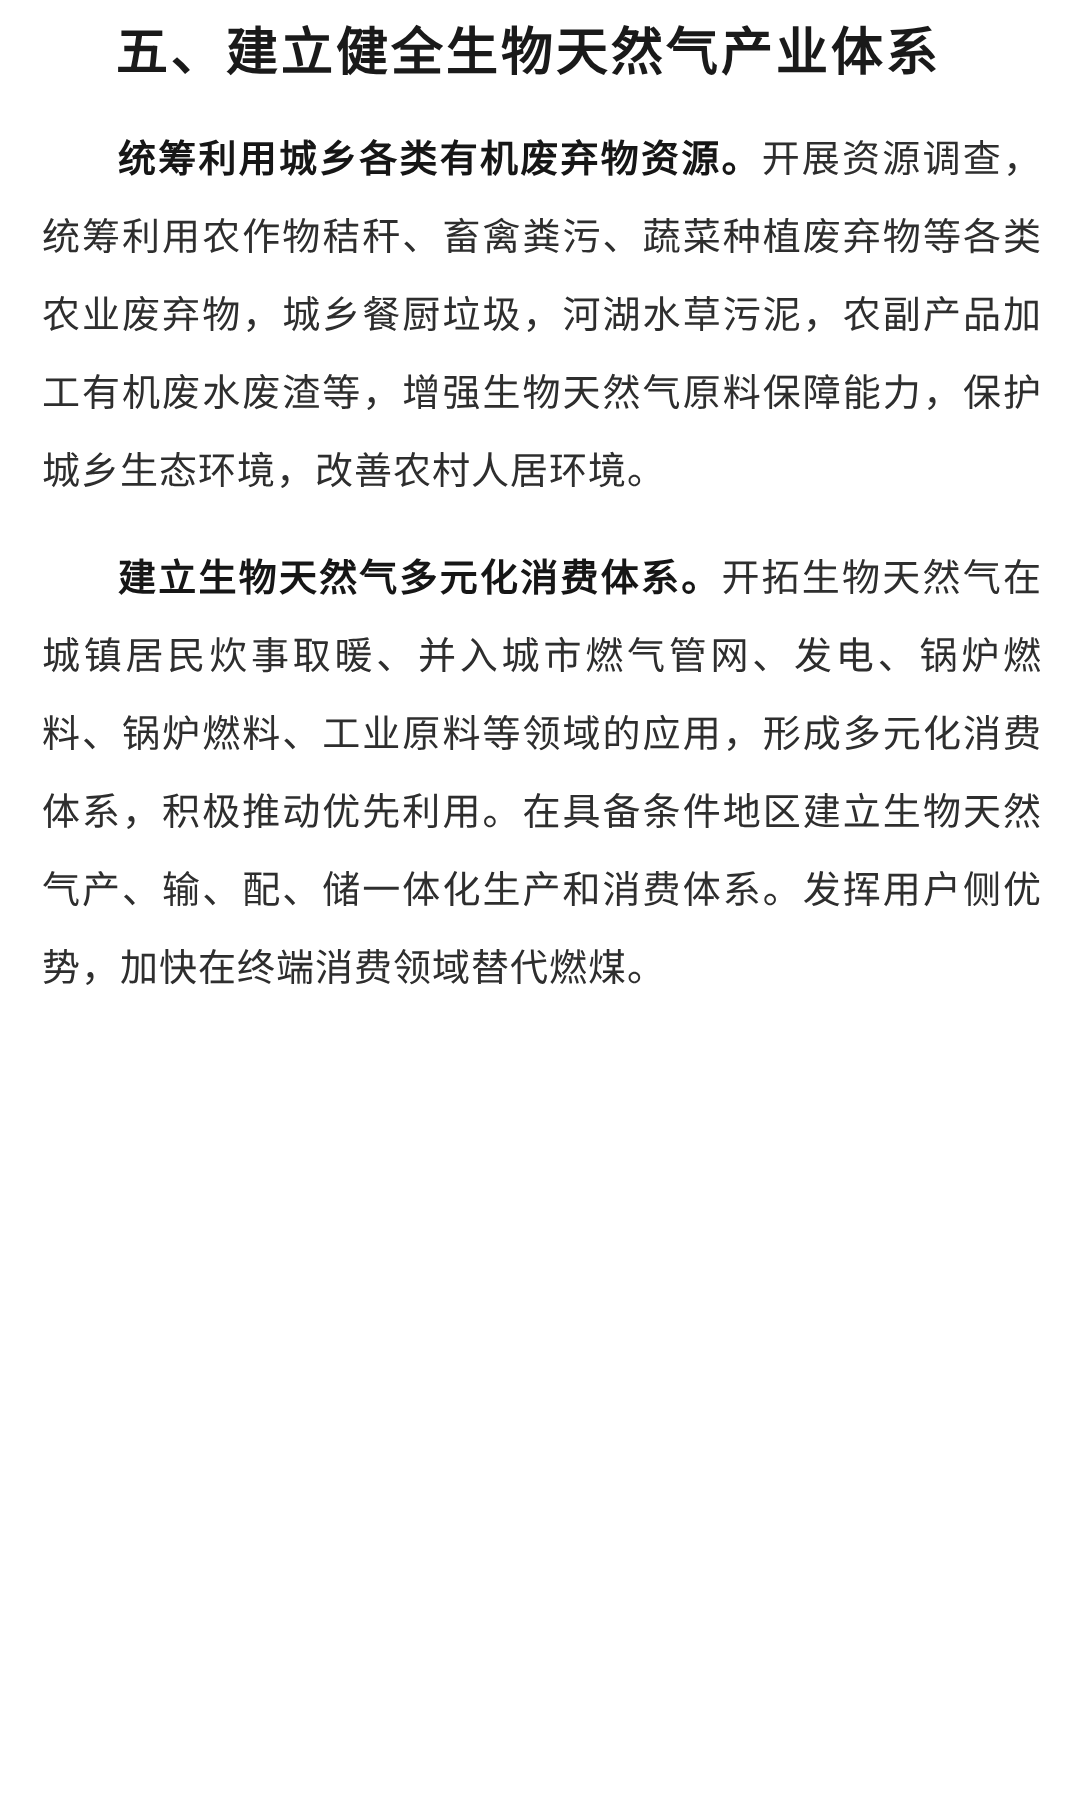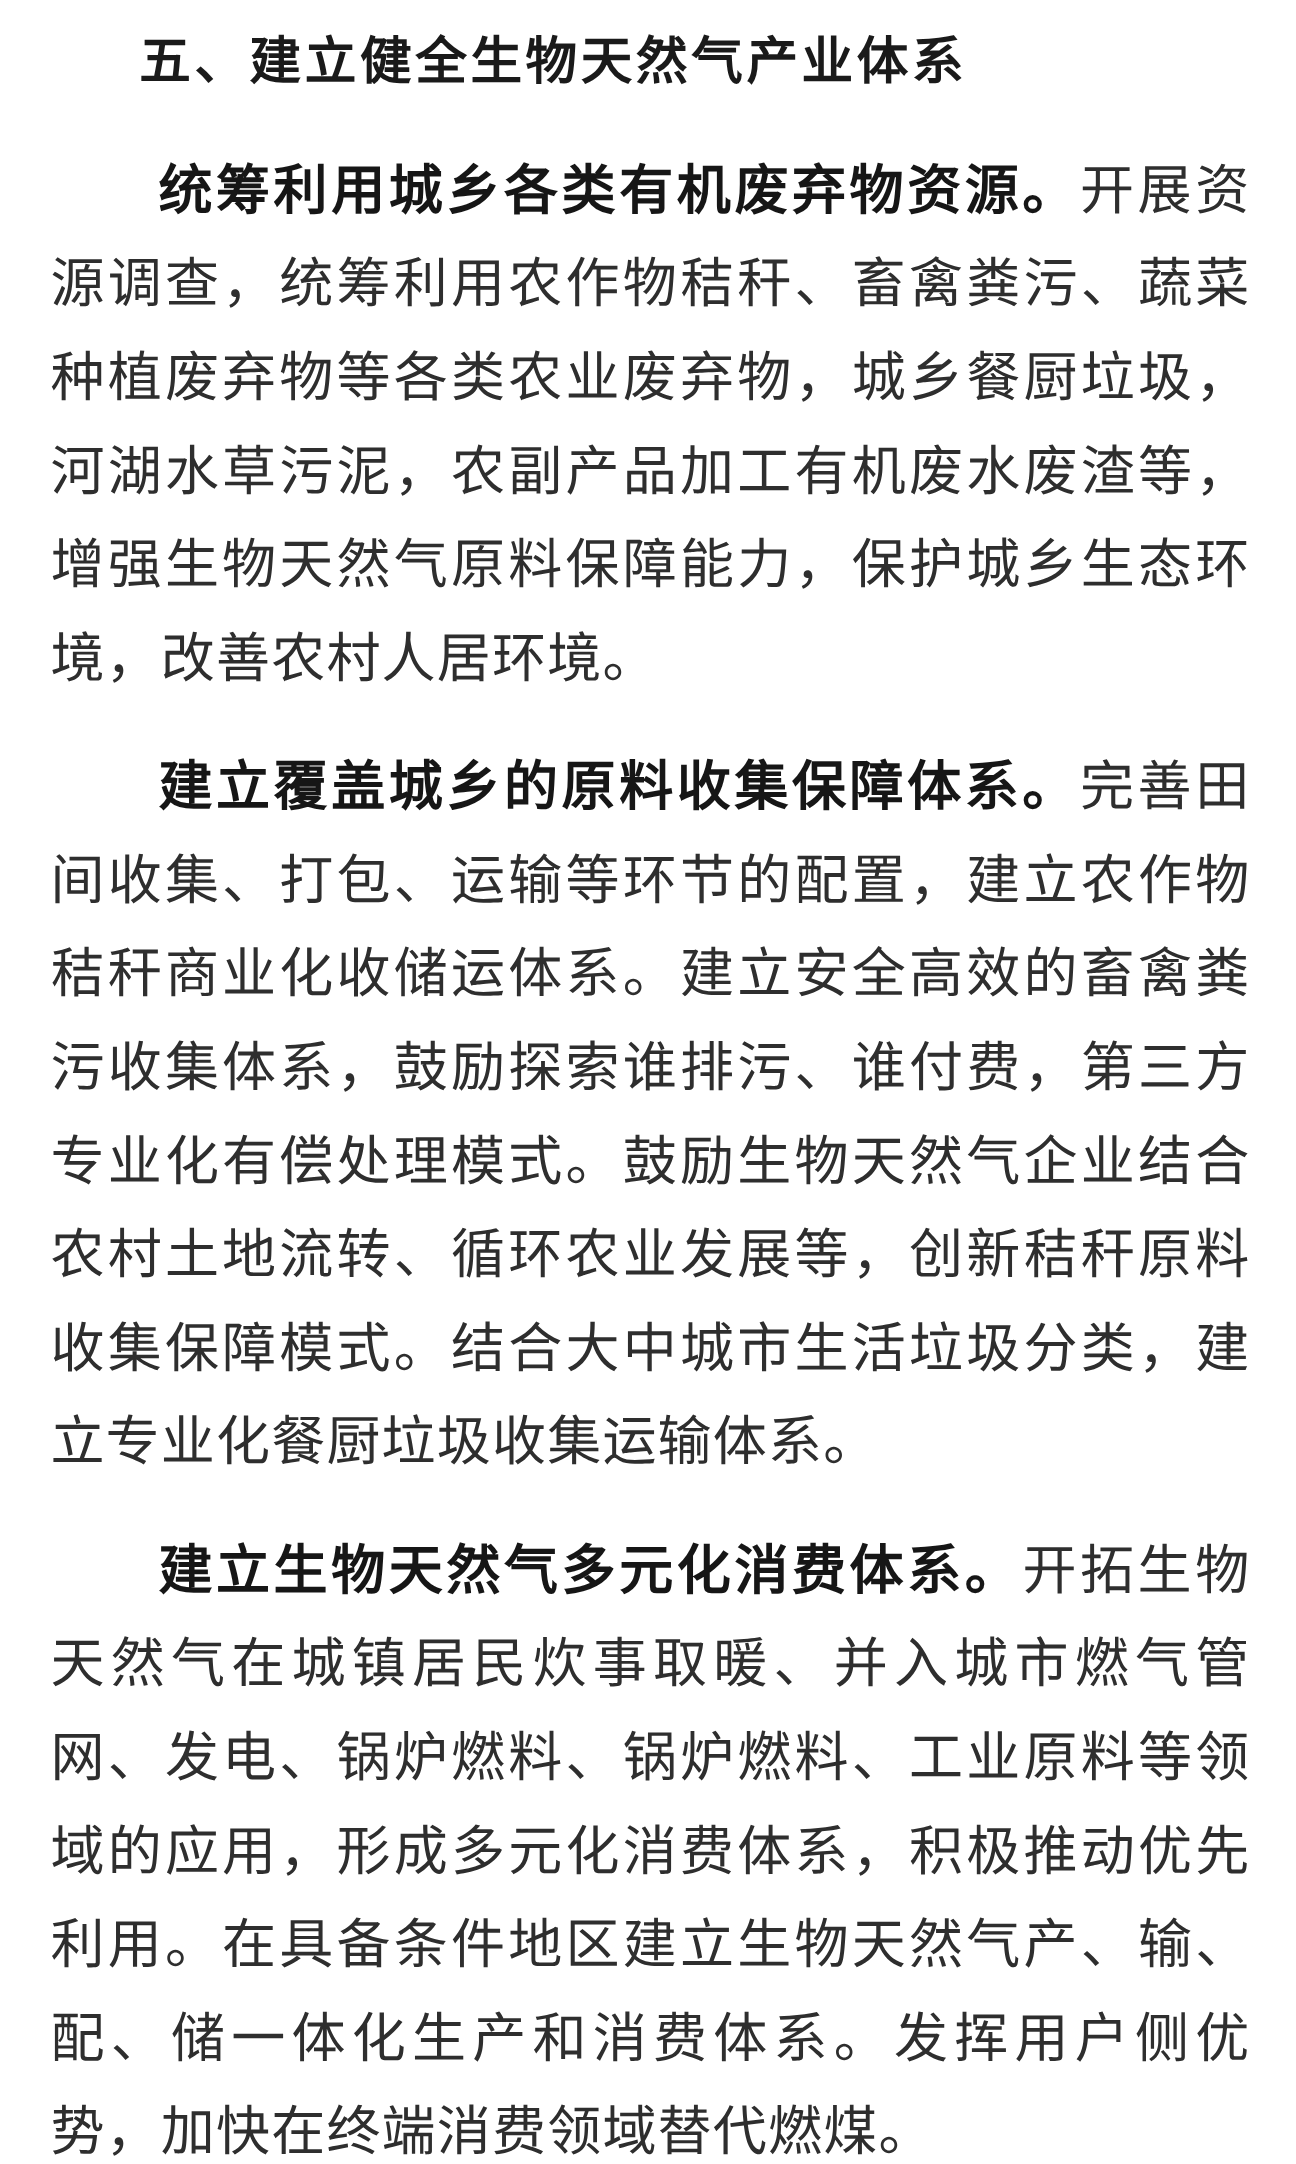--- a/index.html
+++ b/index.html
@@ -16,29 +16,29 @@
   }
   .page {
     box-sizing: border-box;
     width: 1080px;
     height: 1803px;
     padding: 10px 38px 0 42px;
     background: #ffffff;
   }
   .doc-heading {
     margin: 8px 0 34px 74px;
-    font-size: 43px;
+    font-size: 52px;
     line-height: 68px;
     font-weight: 700;
     color: #1a1a1a;
     letter-spacing: 3px;
   }
   .para {
     margin: 0 0 29px 0;
-    font-size: 45px;
+    font-size: 38px;
     line-height: 78px;
     color: #2e2e2e;
     text-indent: 2em;
     text-align: justify;
     text-justify: inter-character;
     letter-spacing: 1px;
   }
   .para:last-child {
     margin-bottom: 0;
   }
@@ -49,17 +49,16 @@
 </style>
 </head>
 <body>
 
 <div class="page">
 
   <h1 class="doc-heading">五、建立健全生物天然气产业体系</h1>
 
   <p class="para"><span class="lead">统筹利用城乡各类有机废弃物资源。</span><span>开展资源调查，统筹利用农作物秸秆、畜禽粪污、蔬菜种植废弃物等各类农业废弃物，城乡餐厨垃圾，河湖水草污泥，农副产品加工有机废水废渣等，增强生物天然气原料保障能力，保护城乡生态环境，改善农村人居环境。</span></p>
 
-  <p class="para"><span class="lead">建立覆盖城乡的原料收集保障体系。</span><span>完善田间收集、打包、运输等环节的配置，建立农作物秸秆商业化收储运体系。建立安全高效的畜禽粪污收集体系，鼓励探索谁排污、谁付费，第三方专业化有偿处理模式。鼓励生物天然气企业结合农村土地流转、循环农业发展等，创新秸秆原料收集保障模式。结合大中城市生活垃圾分类，建立专业化餐厨垃圾收集运输体系。</span></p>
 
   <p class="para"><span class="lead">建立生物天然气多元化消费体系。</span><span>开拓生物天然气在城镇居民炊事取暖、并入城市燃气管网、发电、锅炉燃料、锅炉燃料、工业原料等领域的应用，形成多元化消费体系，积极推动优先利用。在具备条件地区建立生物天然气产、输、配、储一体化生产和消费体系。发挥用户侧优势，加快在终端消费领域替代燃煤。</span></p>
 
 </div>
 
 </body></html>

